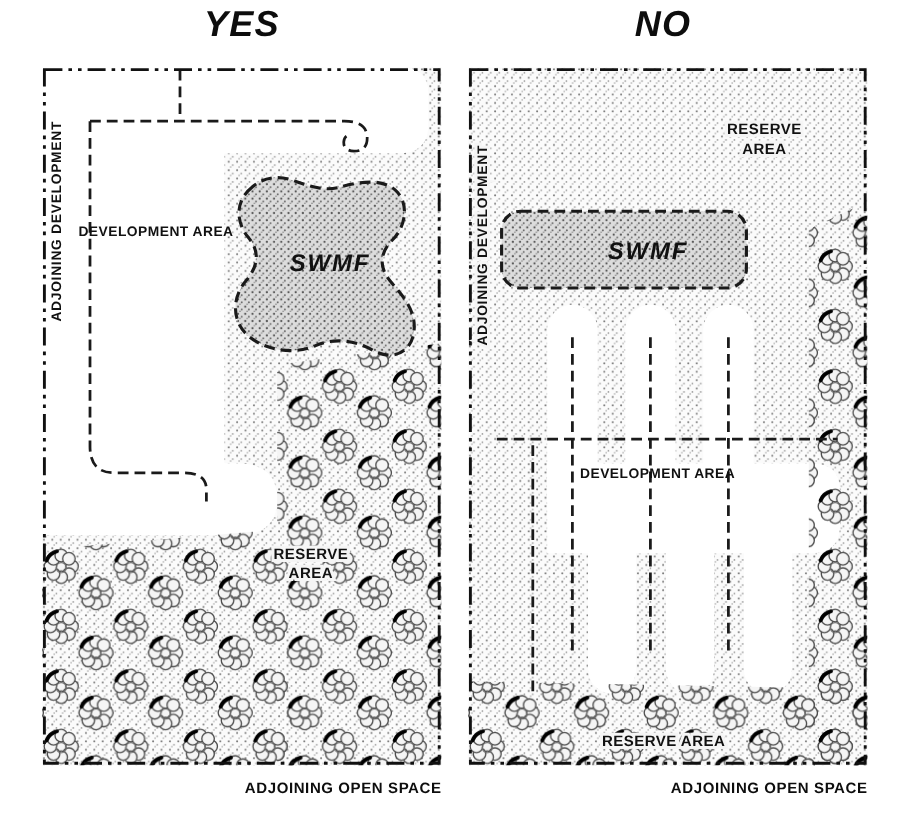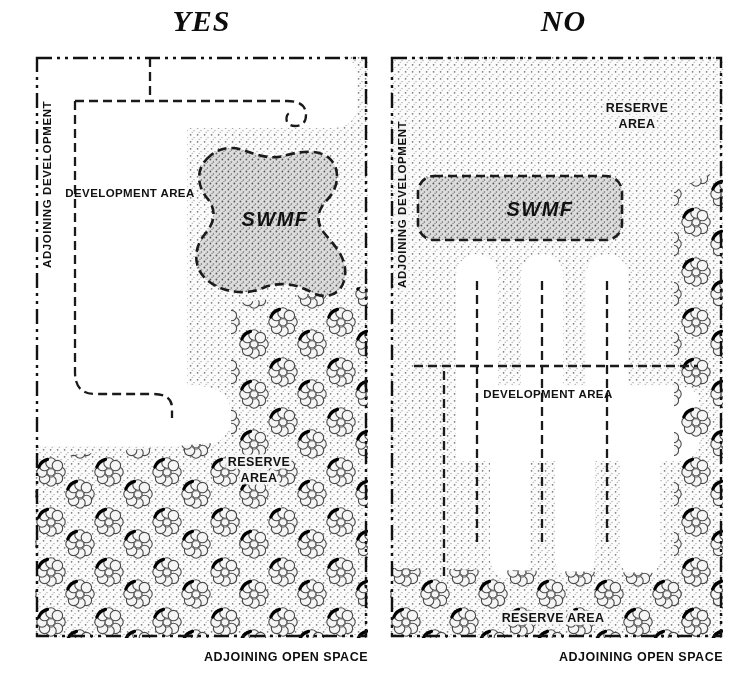--- a/index.html
+++ b/index.html
@@ -1,20 +1,20 @@
 <!DOCTYPE html>
 <html><head>
 <meta charset="utf-8">
 <style>
   * { margin:0; padding:0; box-sizing:border-box; }
   html,body { background:#fff; font-family:"Liberation Sans", sans-serif; }
   .stage { position:relative; width:751px; height:678px; background:#fff; overflow:hidden; }
   .panel-title { position:absolute; top:4px; width:333px; text-align:center;
-                 font-size:30px; font-weight:bold; font-style:italic; letter-spacing:1px; color:#0d0d0d;font-family:Liberation Serif, serif; }
-  #title-yes { left:35px; } #title-no { left:397px; }
+                 font-size:30px; font-weight:bold; font-style:italic; letter-spacing:1px; color:#0d0d0d; }
+  #title-yes { left:35px; } #title-no { left:386px; }
   .panel-svg { position:absolute; top:56px; }
   #svg-yes { left:35px; } #svg-no { left:390px; }
   .bottom-label { position:absolute; top:650px; width:333px; text-align:right;
                   font-weight:bold; font-size:12.5px; letter-spacing:.5px; color:#0d0d0d; }
   #bl-yes { left:35px; } #bl-no { left:390px; }
   svg text { font-family:"Liberation Sans", sans-serif; font-weight:bold; fill:#111; }
   .halo { stroke:#f5f5f5; stroke-width:5px; paint-order:stroke; }
   .maplabel { font-size:11.5px; letter-spacing:.4px; }
   .reservelabel { font-size:12.5px; letter-spacing:.4px; }
   .swmflabel { font-size:20px; font-style:italic; letter-spacing:1.5px; }

